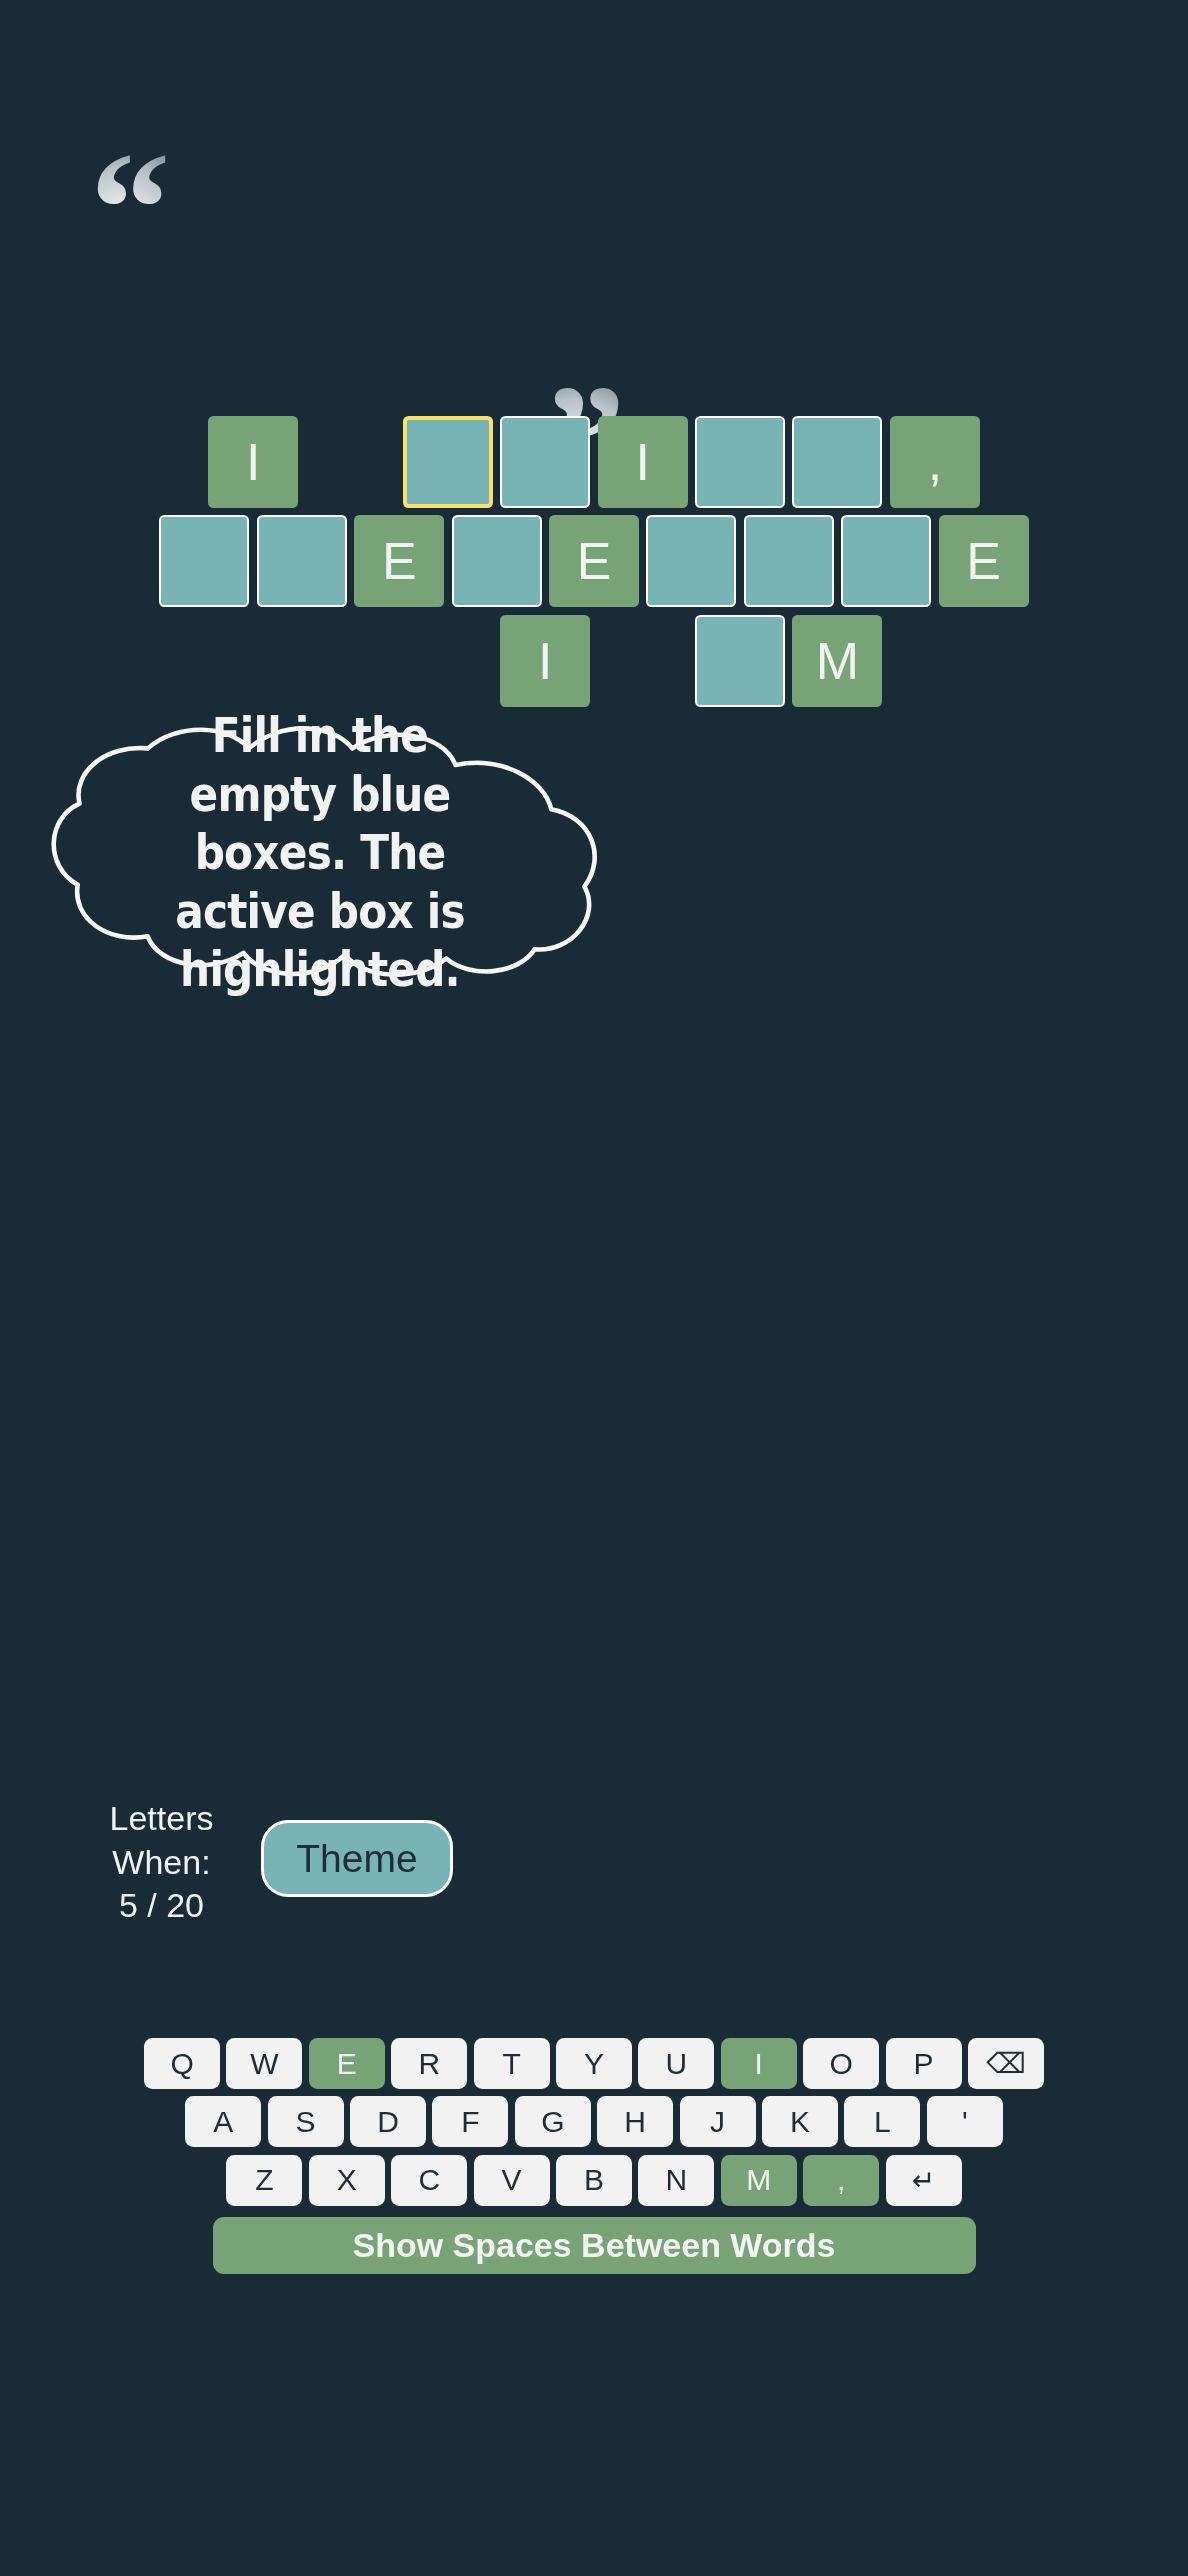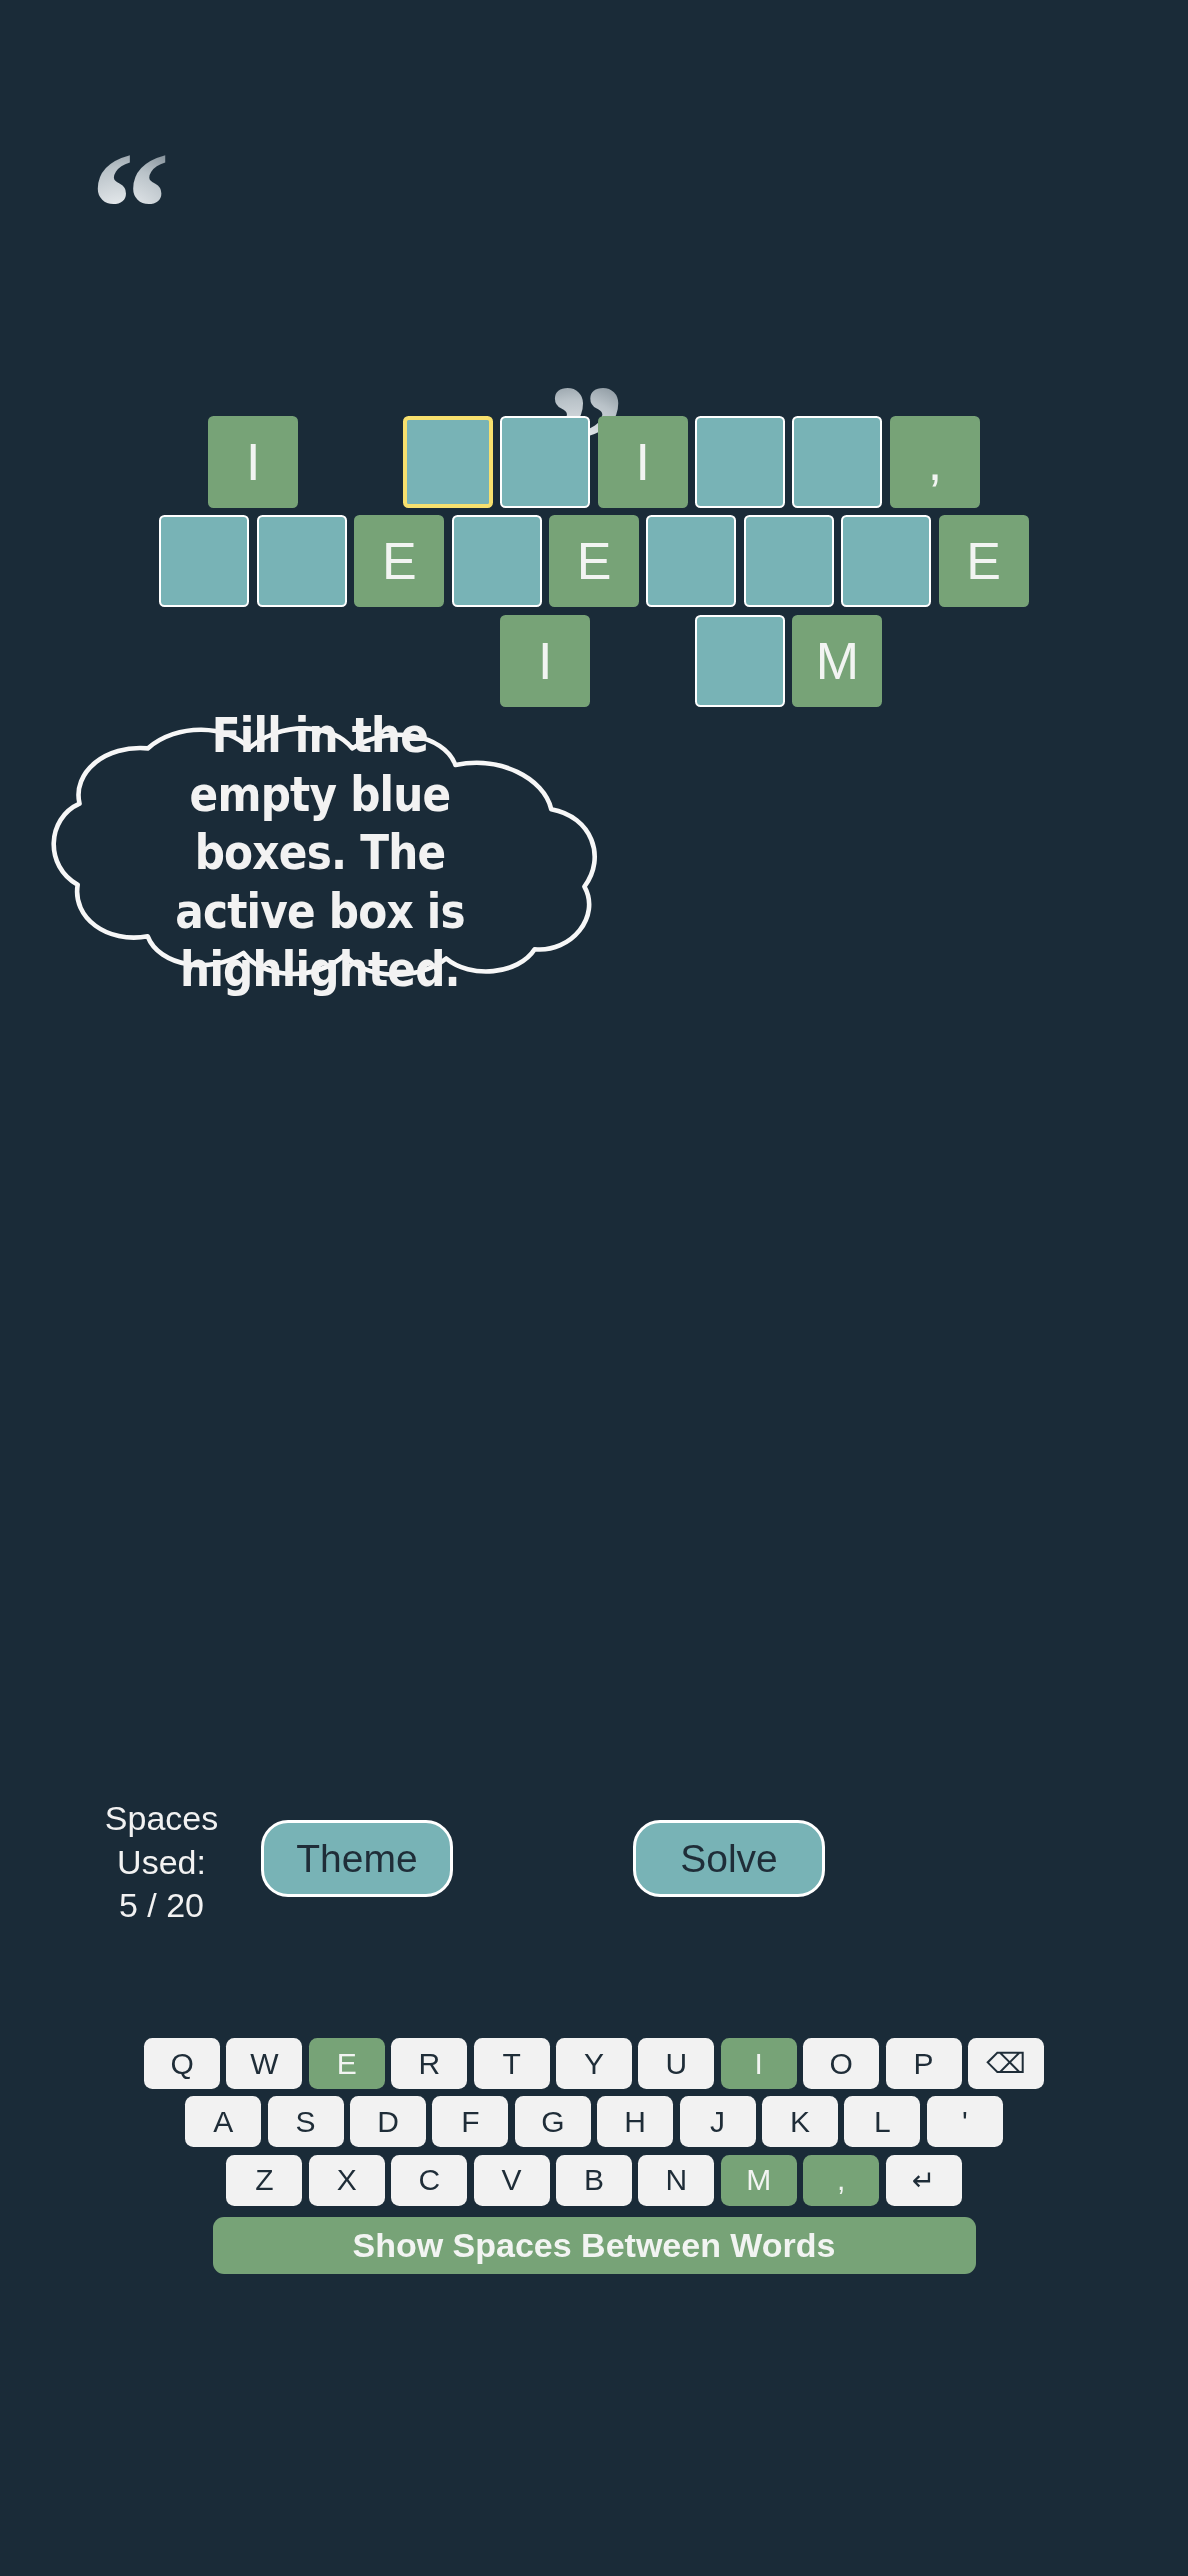--- a/index.html
+++ b/index.html
@@ -223,26 +223,25 @@
                C 186 268 130 258 118 226
                C 74 234 36 206 42 170
                C 6 150 8 98 44 82
                C 36 48 72 18 118 22 Z" fill="none" stroke="#f7f7f7" stroke-width="5" stroke-linejoin="round"></path>
     </svg>
     <div class="bubble-text">Fill in the empty blue boxes. The active box is highlighted.</div>
   </div>
 
 
   <div class="letters-used">
-    <div>Spaces Used:</div>
+    <div>Letters When:</div>
     <div>5 / 20</div>
   </div>
 
   <div class="btn-pill" id="theme-button">Theme</div>
-  <div class="btn-pill" id="solve-button">Solve</div>
 
   <div class="keyboard">
     <div id="kb-rows">
         <div class="kb-row">
           <div class="key">Q</div>
           <div class="key">W</div>
           <div class="key used">E</div>
           <div class="key">R</div>
           <div class="key">T</div>
           <div class="key">Y</div>

